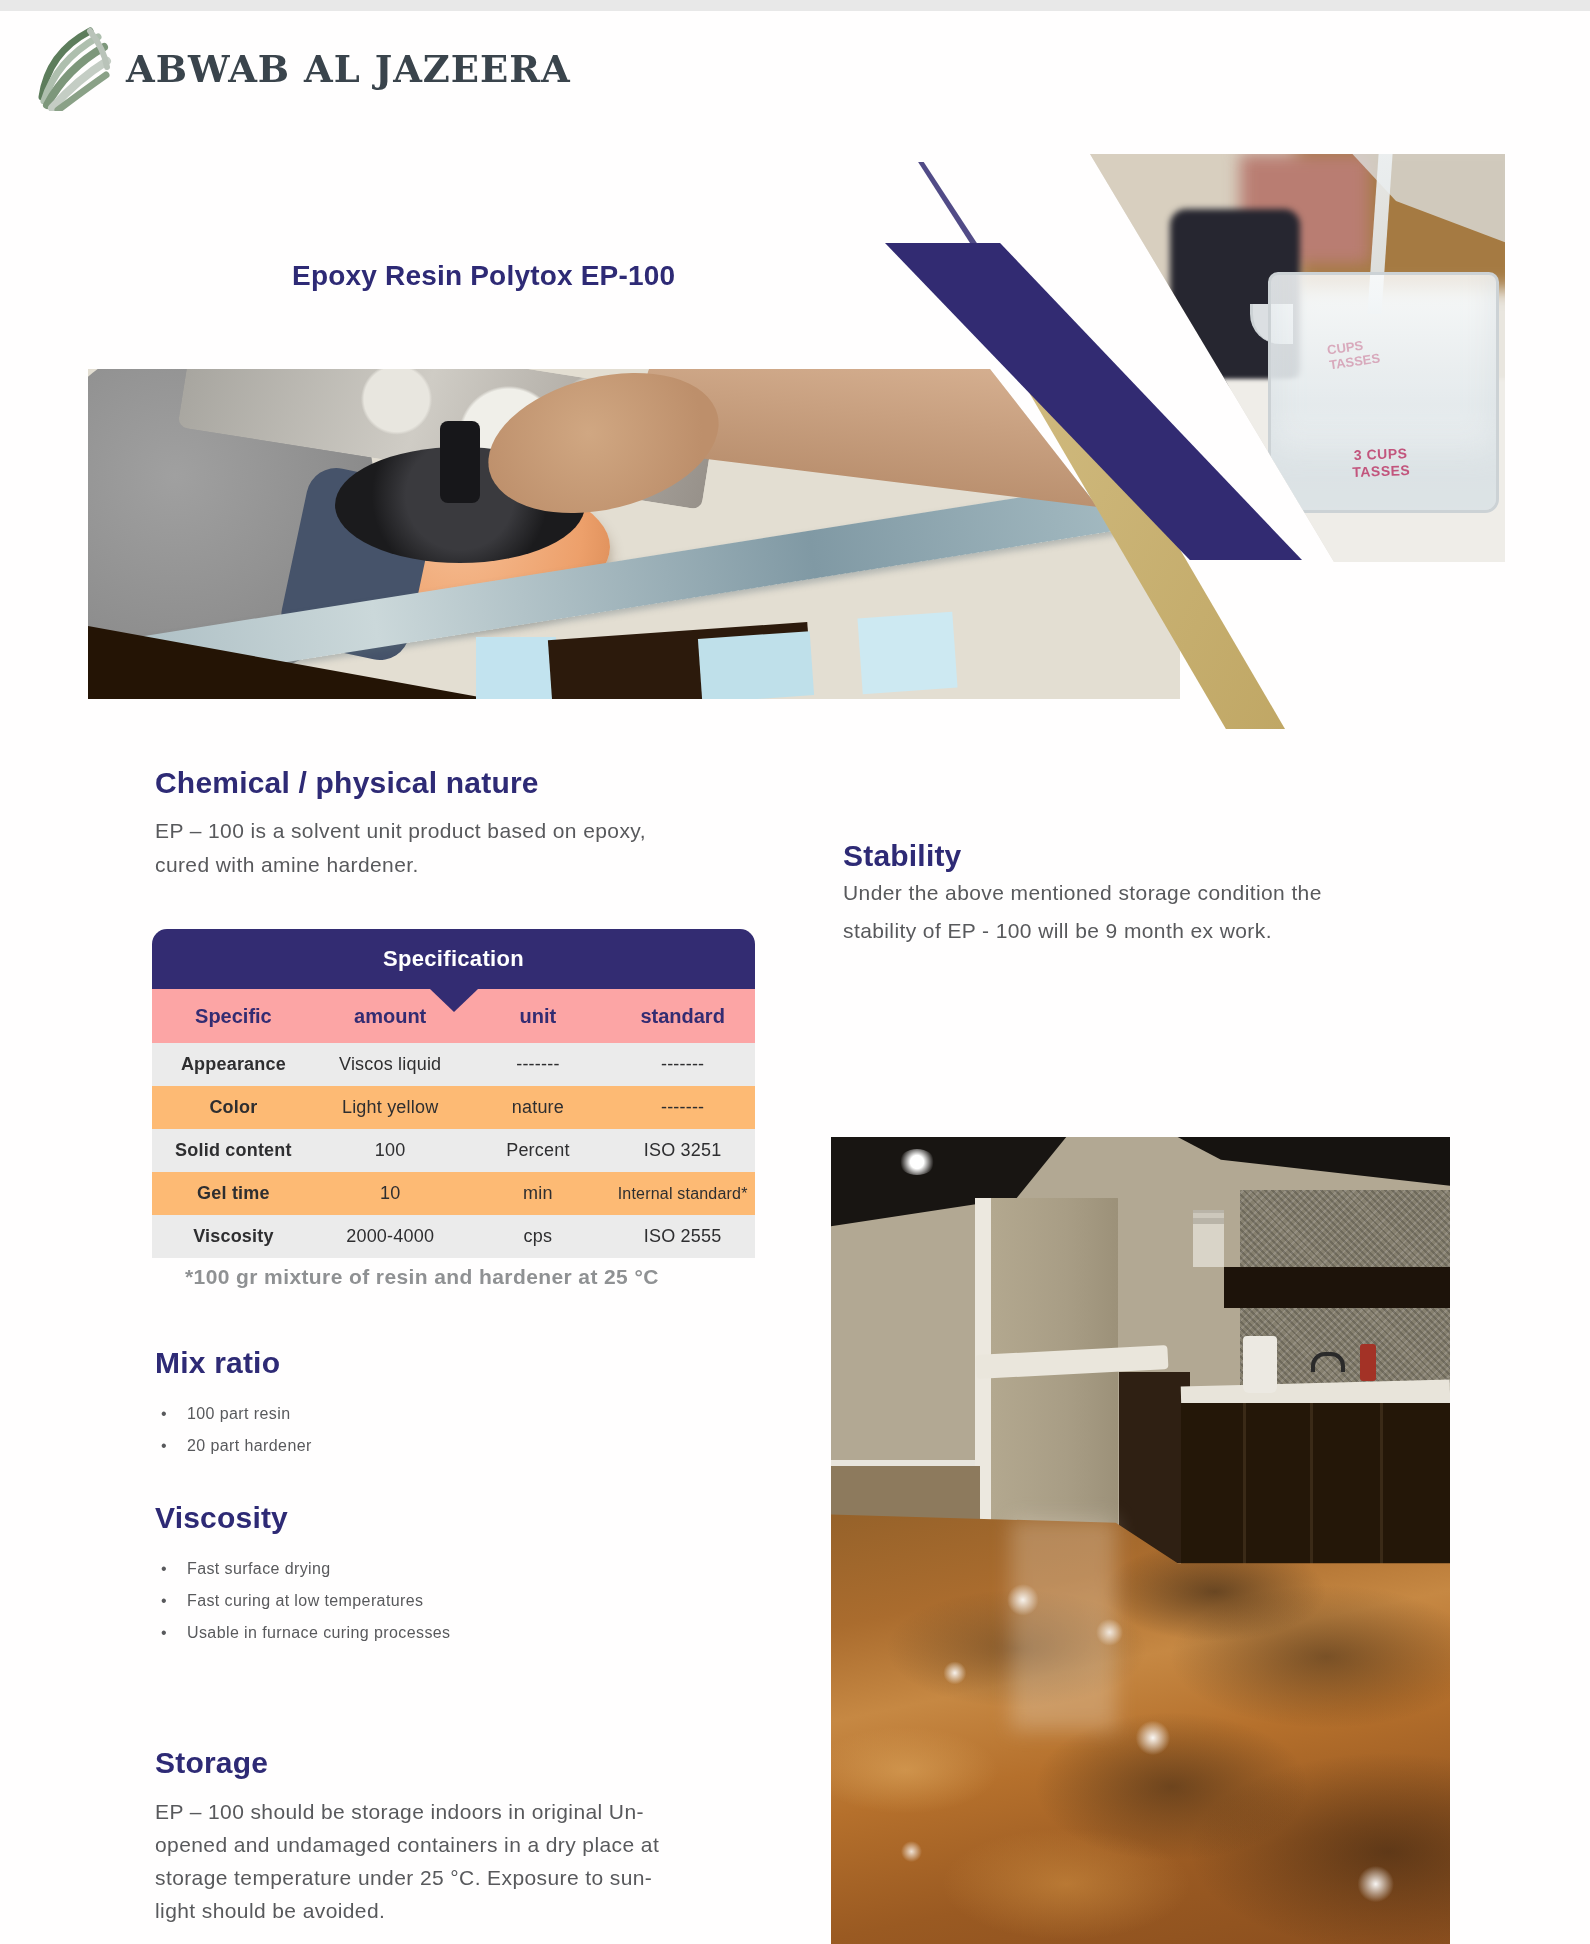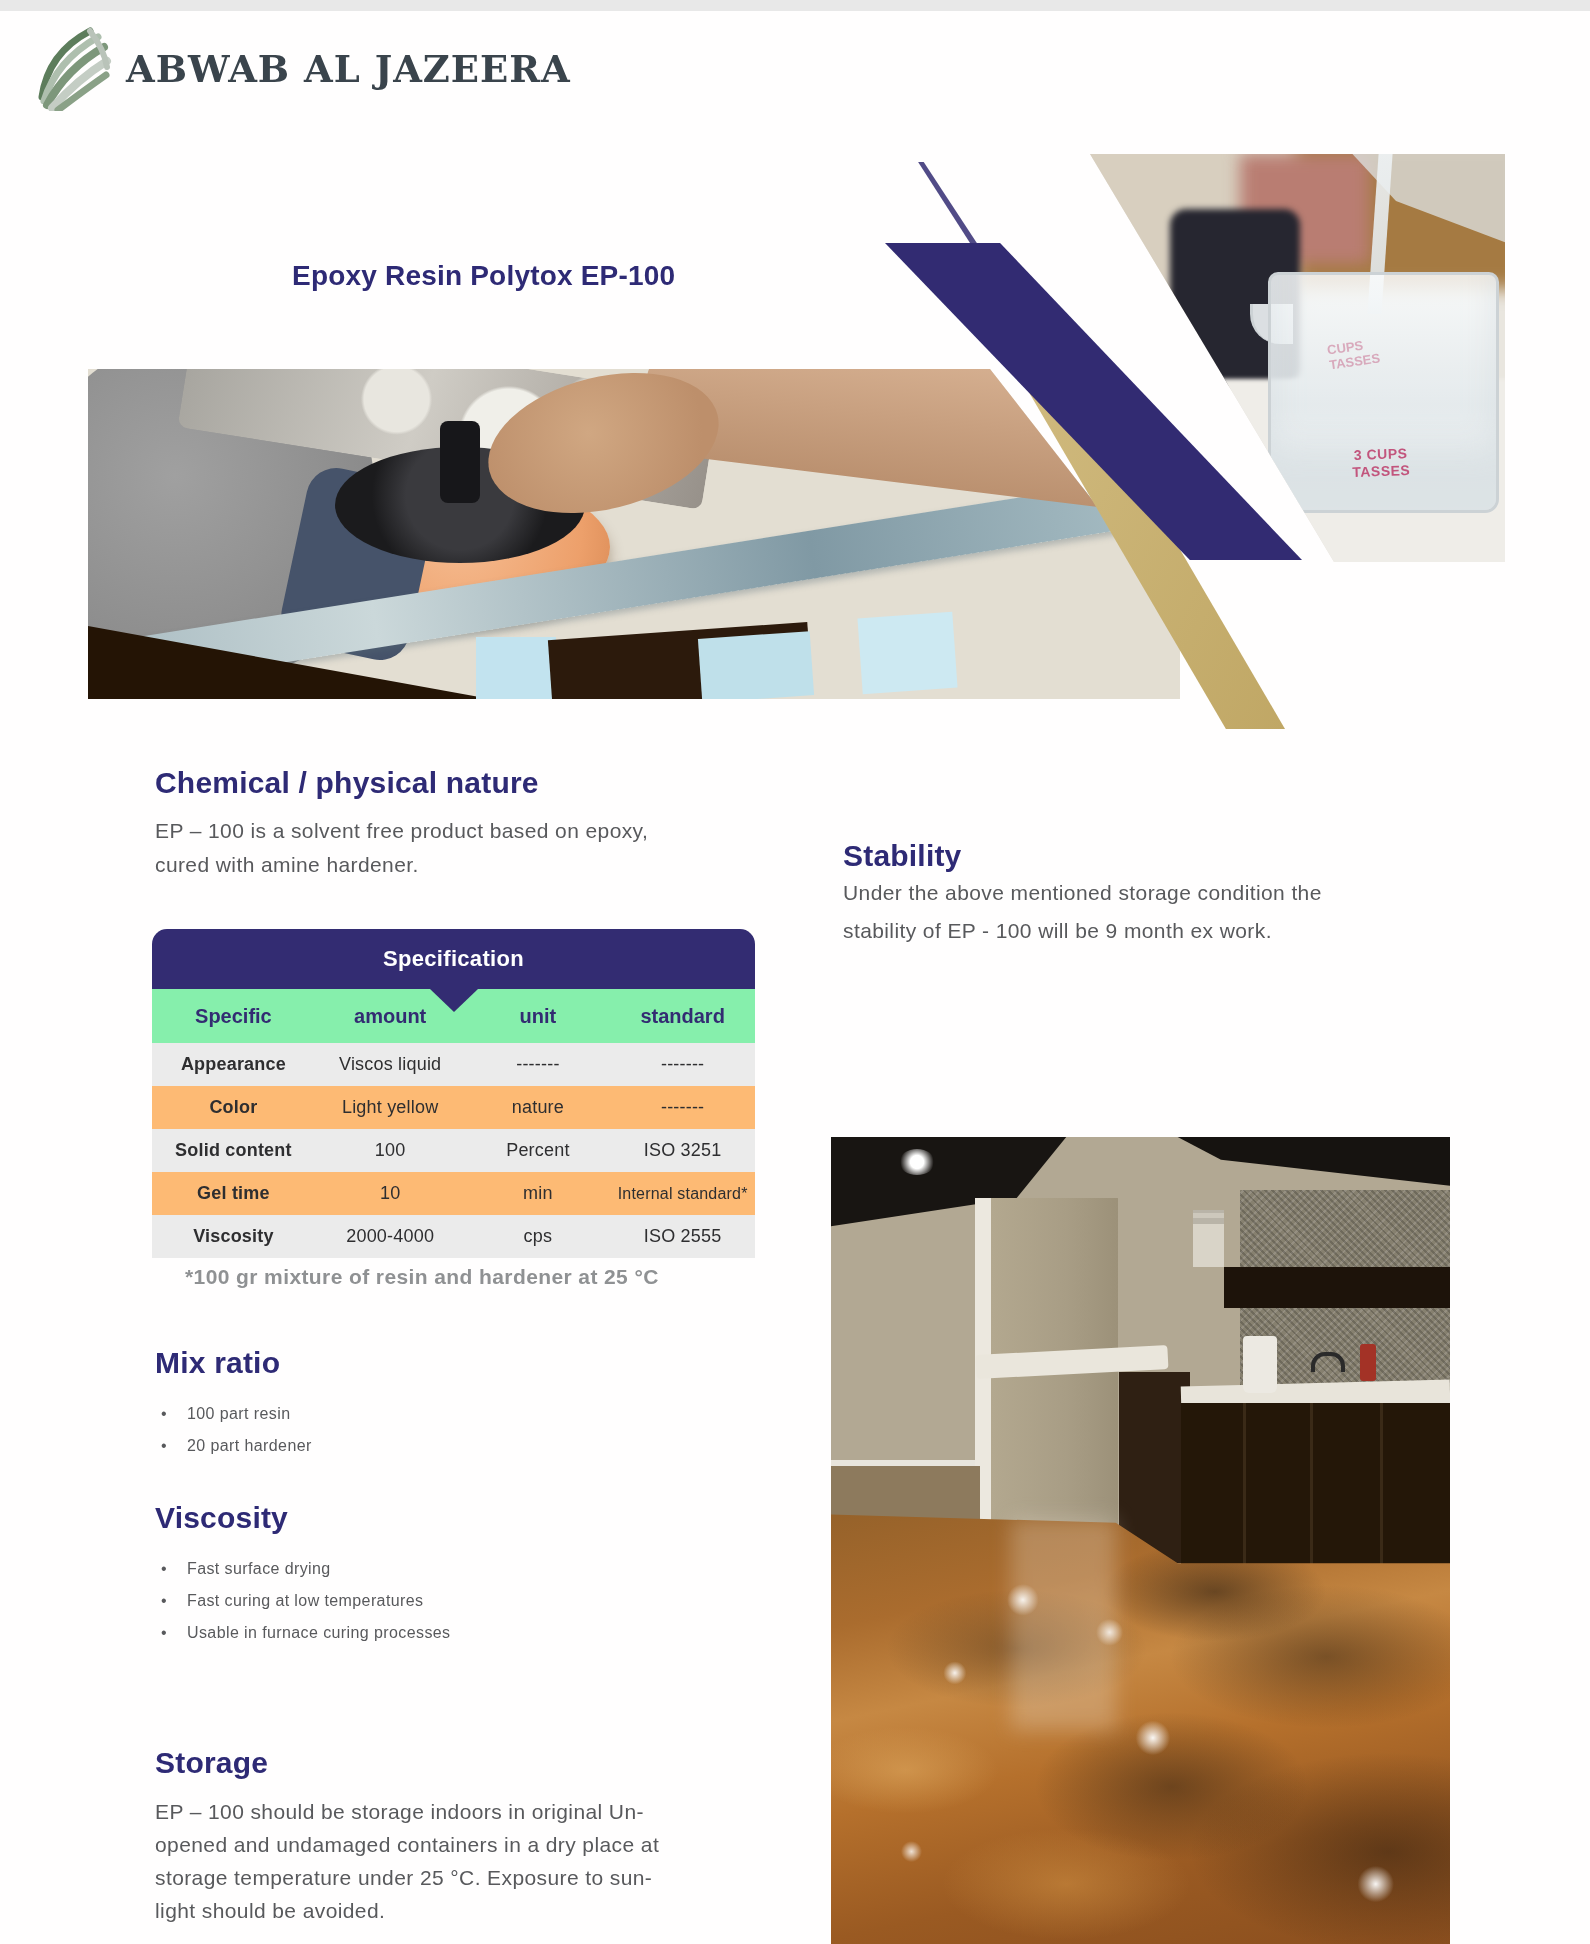--- a/index.html
+++ b/index.html
@@ -21,21 +21,21 @@
   .bullets div::before{content:"•";position:absolute;left:6px;color:#58595c;}
 
   
   .spec-wrap{left:152px;top:918px;width:603px;}
   .spec-head{position:relative;background:#332c72;height:60px;border-radius:15px 15px 0 0;
              display:flex;align-items:center;justify-content:center;}
   .spec-head span{color:#ffffff;font-weight:bold;font-size:22px;letter-spacing:.3px;}
   .spec-pointer{position:absolute;left:50%;top:60px;transform:translateX(-50%);
                 width:0;height:0;border-left:24px solid transparent;border-right:24px solid transparent;
                 border-top:23px solid #332c72;z-index:3;}
-  .spec-cols{display:flex;background:#86efac;height:54px;align-items:center;}
+  .spec-cols{display:flex;background:#fca5a5;height:54px;align-items:center;}
   .spec-cols div{color:#332c72;font-weight:bold;font-size:20px;text-align:center;}
   .spec-row{display:flex;height:43px;align-items:center;}
   .spec-row div{color:#2e2e30;font-size:18px;text-align:center;letter-spacing:.2px;}
   .spec-row div:first-child{font-weight:bold;font-size:18px;}
   .spec-row.alt{background:#ebebeb;}
   .spec-row.plain{background:#fdba74;}
   .c1{width:27%;} .c2{width:25%;} .c3{width:24%;} .c4{width:24%;}
   .small-std{font-size:16px !important;}
   .footnote{color:#8f9193;font-weight:bold;font-size:21px;letter-spacing:.4px;}
 
@@ -219,21 +219,21 @@
       <div class="pl-arm"></div>
       <div class="pl-hand"></div>
     </div>
 
     <div class="layer tan-stripe"></div>
     <div class="layer navy-tip"></div>
     <div class="layer navy-stripe"></div>
   </div>
 
   <div class="abs h2" style="left:155px;top:755px;">Chemical / physical nature</div>
-  <div class="abs body-text" style="left:155px;top:803px;width:600px;">EP – 100 is a solvent free product based on epoxy,
+  <div class="abs body-text" style="left:155px;top:803px;width:600px;">EP – 100 is a solvent unit product based on epoxy,
 cured with amine hardener.</div>
 
   <div class="abs h2" style="left:843px;top:828px;">Stability</div>
   <div class="abs body-text" style="left:843px;top:863px;width:640px;line-height:38px;">Under the above mentioned storage condition the
 stability of EP - 100 will be 9 month ex work.</div>
 
   <div class="abs spec-wrap">
     <div class="spec-head">
       <span>Specification</span>
       <div class="spec-pointer"></div>

